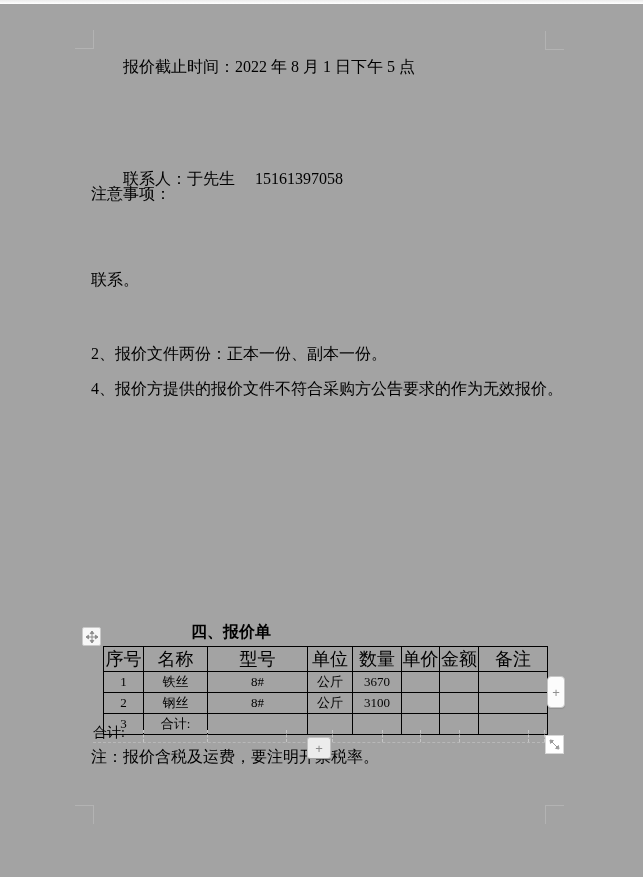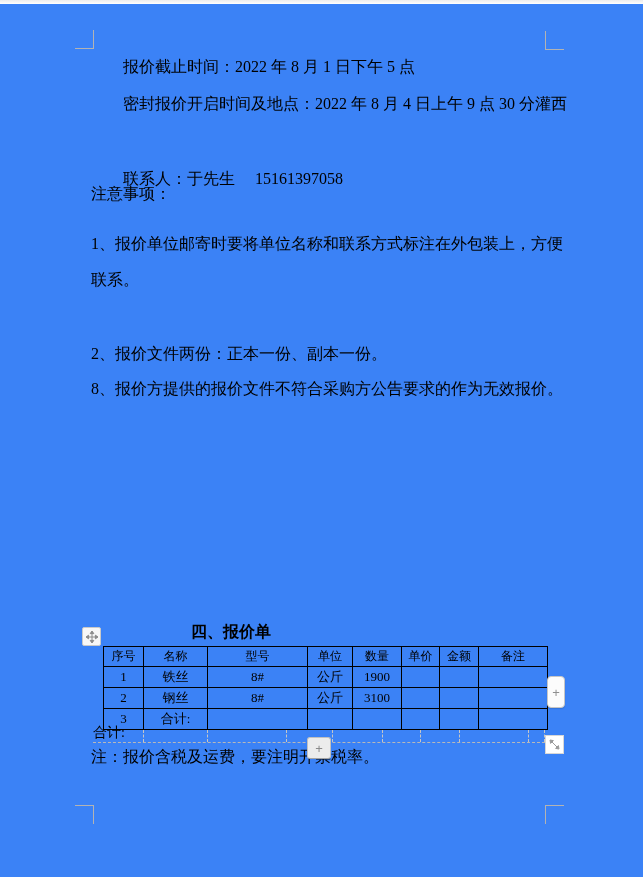--- a/index.html
+++ b/index.html
@@ -1,17 +1,17 @@
 <!DOCTYPE html>
 <html><head>
 <meta charset="utf-8">
 <style>
   html,body{margin:0;padding:0;background:#fff;}
   .page{
-    position:relative;width:643px;height:877px;background:#3b82f6;overflow:hidden;
+    position:relative;width:643px;height:877px;background:#a3a3a3;overflow:hidden;
     font-family:"Liberation Serif","DejaVu Serif",serif;color:#000;
   }
   .top-fade{position:absolute;left:0;top:0;width:643px;height:4px;
     background:linear-gradient(#ececec,#ffffff);}
   
   .mark{position:absolute;width:18px;height:18px;}
   .mark-tl{left:75px;top:30px;border-right:1px solid #b3b3b3;border-bottom:1px solid #b3b3b3;}
   .mark-tr{left:545px;top:31px;border-left:1px solid #b3b3b3;border-bottom:1px solid #b3b3b3;}
   .mark-bl{left:75px;top:805px;border-right:1px solid #b3b3b3;border-top:1px solid #b3b3b3;}
   .mark-br{left:545px;top:805px;border-left:1px solid #b3b3b3;border-top:1px solid #b3b3b3;}
@@ -19,21 +19,21 @@
   .line{position:absolute;left:91px;font-size:16px;line-height:20px;white-space:pre;}
   .indent{left:123px;}
   .heading{position:absolute;left:152px;top:622px;font-size:16px;font-weight:bold;
     line-height:20px;white-space:pre;margin-left:39px;}
   .note{position:absolute;left:91px;top:747px;font-size:16px;line-height:20px;white-space:pre;}
   
   table.quote{position:absolute;left:103px;top:646px;width:444px;border-collapse:collapse;
     table-layout:fixed;}
   table.quote td,table.quote th{border:1.6px solid #000;padding:0;text-align:center;
     font-weight:normal;overflow:hidden;white-space:nowrap;}
-  table.quote th{font-size:12px;height:19px;}
+  table.quote th{font-size:18px;height:19px;}
   table.quote td{font-size:13px;height:20px;}
   
   .sumrow{position:absolute;left:93px;top:730px;width:452px;height:12px;
     border-bottom:1px dashed #b8b8b8;}
   .sumrow .vd{position:absolute;top:0;width:0;height:12px;border-left:1px dashed #c6c6c6;}
   .sumlabel{position:absolute;left:0px;top:-5px;font-size:14px;line-height:16px;
     background:transparent;white-space:pre;}
   
   .move-handle{position:absolute;left:82px;top:627px;width:17px;height:17px;
     border:1px solid #c9c9c9;border-radius:2px;background:#f7f7f7;
@@ -56,27 +56,25 @@
 
 <div class="page">
   <div class="top-fade"></div>
 
   <div class="mark mark-tl"></div>
   <div class="mark mark-tr"></div>
   <div class="mark mark-bl"></div>
   <div class="mark mark-br"></div>
 
   <div class="line indent" style="top:57px">报价截止时间：2022 年 8 月 1 日下午 5 点</div>
-  <div class="line indent" style="top:94px">密封报价开启时间及地点：2022 年 8 月 4 日上午 9 点 30 分灌西</div>
   <div class="line indent" style="top:169px">联系人：于先生     15161397058</div>
   <div class="line" style="top:184px">注意事项：</div>
-  <div class="line" style="top:234px">1、报价单位邮寄时要将单位名称和联系方式标注在外包装上，方便</div>
   <div class="line" style="top:270px">联系。</div>
   <div class="line" style="top:344px">2、报价文件两份：正本一份、副本一份。</div>
-  <div class="line" style="top:379px">8、报价方提供的报价文件不符合采购方公告要求的作为无效报价。</div>
+  <div class="line" style="top:379px">4、报价方提供的报价文件不符合采购方公告要求的作为无效报价。</div>
 
   <div class="heading">四、报价单</div>
 
   <table class="quote">
     <colgroup>
       <col style="width:40px">
         <col style="width:64px">
         <col style="width:100px">
         <col style="width:45px">
       <col style="width:49px">
@@ -93,21 +91,21 @@
       <th>数量</th>
       <th>单价</th>
       <th>金额</th>
       <th>备注</th>
     </tr>
     <tr>
       <td>1</td>
       <td>铁丝</td>
       <td>8#</td>
       <td>公斤</td>
-      <td>1900</td>
+      <td>3670</td>
       <td></td>
       <td></td>
       <td></td>
     </tr>
     <tr>
       <td>2</td>
       <td>钢丝</td>
       <td>8#</td>
       <td>公斤</td>
       <td>3100</td>

